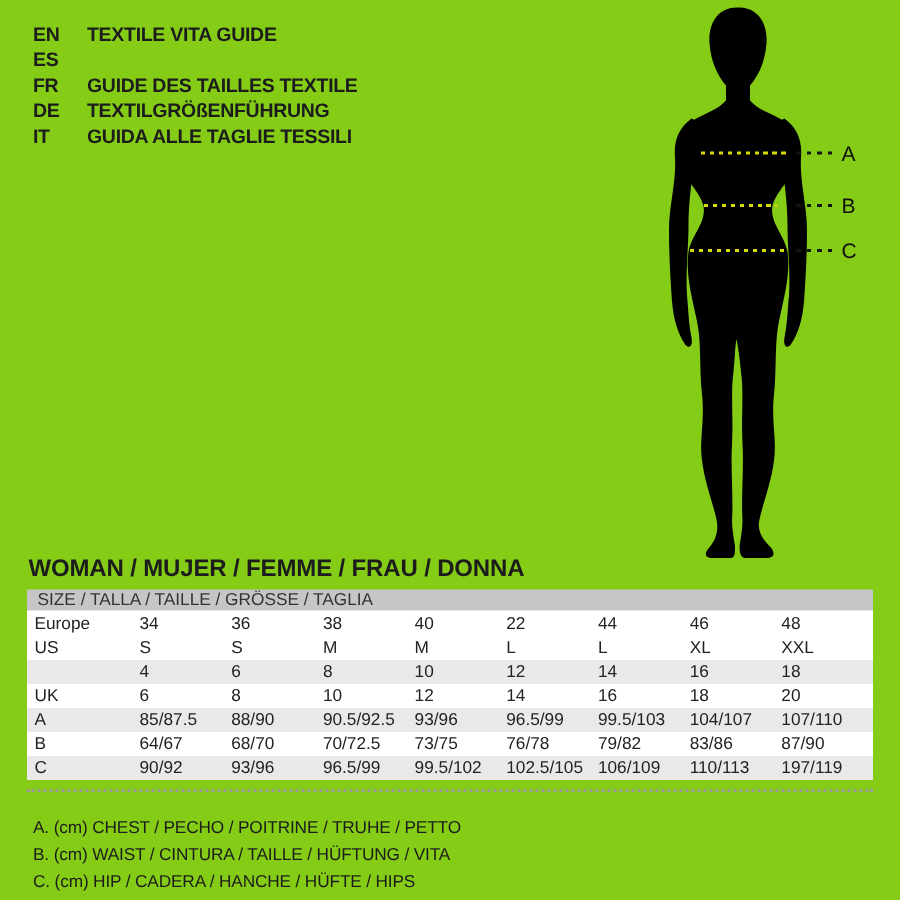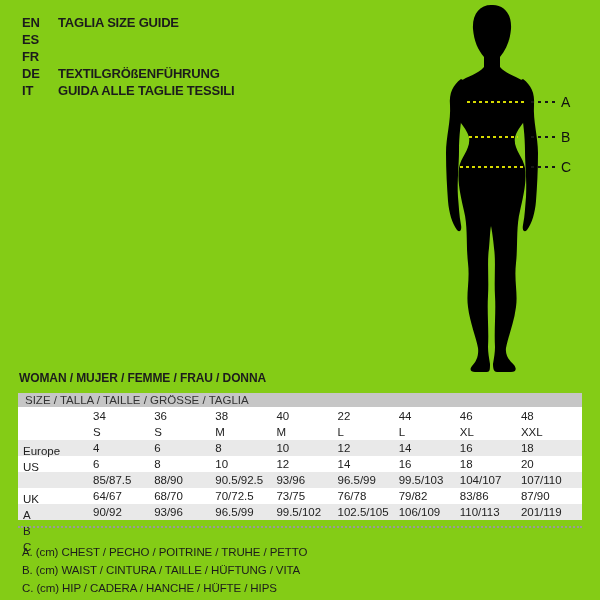--- a/index.html
+++ b/index.html
@@ -20,51 +20,52 @@
   .meas-yellow { position:absolute; height:2px;
     background:repeating-linear-gradient(90deg, #d6da00 0 3px, transparent 3px 6px); }
   .meas-black { position:absolute; height:2px;
     background:repeating-linear-gradient(90deg, #161616 0 3px, transparent 3px 7px); }
   .meas-label { position:absolute; font-size:14px; color:#111; }
   .ya{left:467px;top:101px;width:57px} .ba{left:531px;top:101px;width:27px} .la{left:561px;top:94px}
   .yb{left:469px;top:136px;width:49px} .bb{left:531px;top:136px;width:27px} .lb{left:561px;top:129px}
   .yc{left:460px;top:166px;width:63px} .bc{left:531px;top:166px;width:27px} .lc{left:561px;top:159px}
 
   
-  .woman-line { position:absolute; left:19px; top:371px; font-weight:bold; font-size:12px; letter-spacing:-0.1px; }
+  .woman-line { position:absolute; left:19px; top:371px; font-weight:bold; font-size:16px; letter-spacing:-0.1px; }
 
   
   .size-table { position:absolute; left:18px; top:393px; width:564px; font-size:11.5px; color:#222; }
   .size-table-header { height:15px; line-height:15px; background:#c6c6c6; padding-left:7px;
     border-bottom:1px solid #fff; color:#333; }
   .t-row { display:flex; height:16px; line-height:16px; background:#fff; }
   .t-row.shaded { background:#e9e9e9; }
-  .t-label { width:75px; padding-left:5px; text-align:left;margin-top:35px; }
+  .t-label { width:75px; padding-left:5px; text-align:left; }
   .t-cell { flex:1; text-align:left; }
   .table-bottom-line { position:absolute; left:18px; top:526px; width:564px; height:0;
     border-top:2px dotted #9a9a9a; }
 
   
   .legend-row { position:absolute; left:22px; font-weight:normal; font-size:11.5px; letter-spacing:-0.1px; white-space:nowrap; }
   .legend-row.g0{top:546px} .legend-row.g1{top:564px} .legend-row.g2{top:582px}
 </style>
 </head>
 <body>
 
 <div class="page">
 
   <div class="lang-row r0">
     <span class="lang-code">EN</span>
-    <span class="lang-title">TAGLIA SIZE GUIDE</span>
+    <span class="lang-title">TEXTILE VITA GUIDE</span>
   </div>
   <div class="lang-row r1">
     <span class="lang-code">ES</span>
   </div>
   <div class="lang-row r2">
     <span class="lang-code">FR</span>
+    <span class="lang-title">GUIDE DES TAILLES TEXTILE</span>
   </div>
   <div class="lang-row r3">
     <span class="lang-code">DE</span>
     <span class="lang-title">TEXTILGRÖßENFÜHRUNG</span>
   </div>
   <div class="lang-row r4">
     <span class="lang-code">IT</span>
     <span class="lang-title">GUIDA ALLE TAGLIE TESSILI</span>
   </div>
 
@@ -190,21 +191,21 @@
         </div>
         <div class="t-row shaded">
           <div class="t-label">C</div>
           <div class="t-cell">90/92</div>
           <div class="t-cell">93/96</div>
           <div class="t-cell">96.5/99</div>
           <div class="t-cell">99.5/102</div>
           <div class="t-cell">102.5/105</div>
           <div class="t-cell">106/109</div>
           <div class="t-cell">110/113</div>
-          <div class="t-cell">201/119</div>
+          <div class="t-cell">197/119</div>
         </div>
       </div>
   </div>
   <div class="table-bottom-line"></div>
 
   <div class="legend-row g0">A. (cm) CHEST / PECHO / POITRINE / TRUHE / PETTO</div>
   <div class="legend-row g2">C. (cm) HIP / CADERA / HANCHE / HÜFTE / HIPS</div>
   <div class="legend-row g1">B. (cm) WAIST / CINTURA / TAILLE / HÜFTUNG / VITA</div>
 
 </div>

